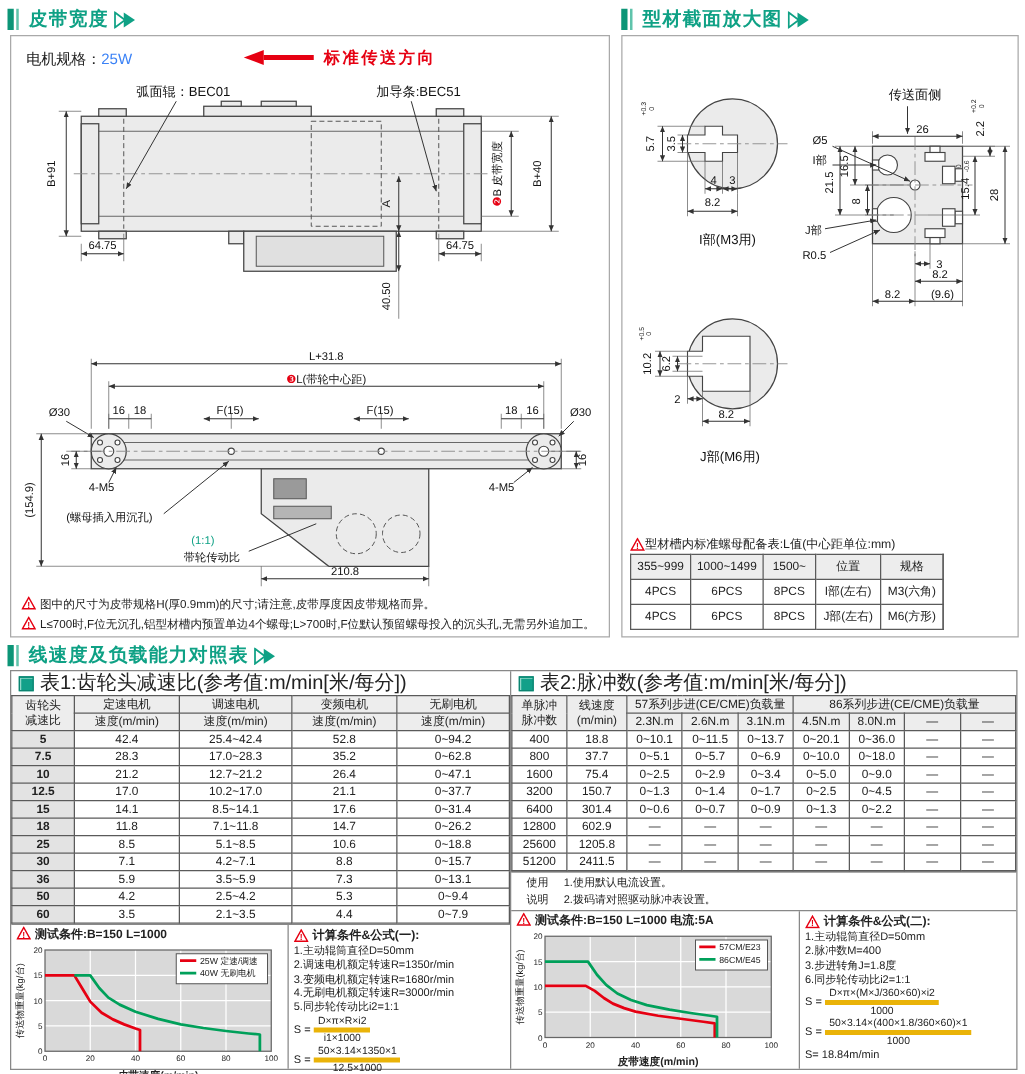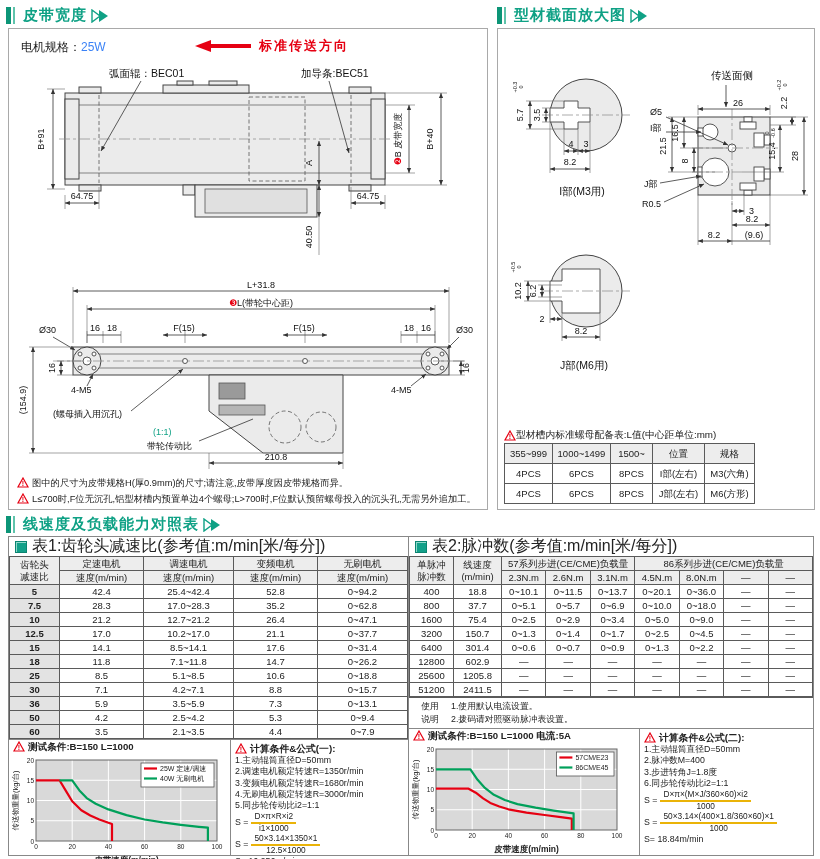--- a/index.html
+++ b/index.html
@@ -59,21 +59,21 @@
   .tblock{flex:none}
   .brow{display:flex;border-top:1px solid #888;flex:1;min-height:0}
   .chartbox{border-right:1px solid #888;padding:1px 0 0 2px}
   .chartbox.cb1{width:219px}
   .chartbox.cb2{width:228px}
   .ctitle{display:flex;align-items:flex-start;gap:3px;font-size:9.6px;font-weight:bold;height:14px;padding-left:2px}
   .formulabox{flex:1;padding:2px 4px;font-size:8.8px;line-height:11.3px}
   .ftitle{display:flex;align-items:center;gap:3px;font-weight:bold;font-size:9.8px;height:13px}
   .frow{display:flex;align-items:center;gap:3px;margin:1px 0}
   .frac{display:inline-flex;flex-direction:column;text-align:center;font-size:8.3px;line-height:9.5px}
-  .frac .num{border-bottom:2px solid #eab308;padding:0 3px}
+  .frac .num{border-bottom:4px solid #eab308;padding:0 3px}
   .usage{display:grid;grid-template-columns:42px 1fr 1.05fr;border-top:1px solid #5a5a5a;font-size:8.8px;line-height:13px;padding:2px 0}
   .usage .ulabel{text-align:center}
   .wicon{flex:none}
 </style>
 </head>
 <body>
 
 <div class="sec-header abs" style="left:6px;top:4px">
   <span class="bars">
       <i></i>

